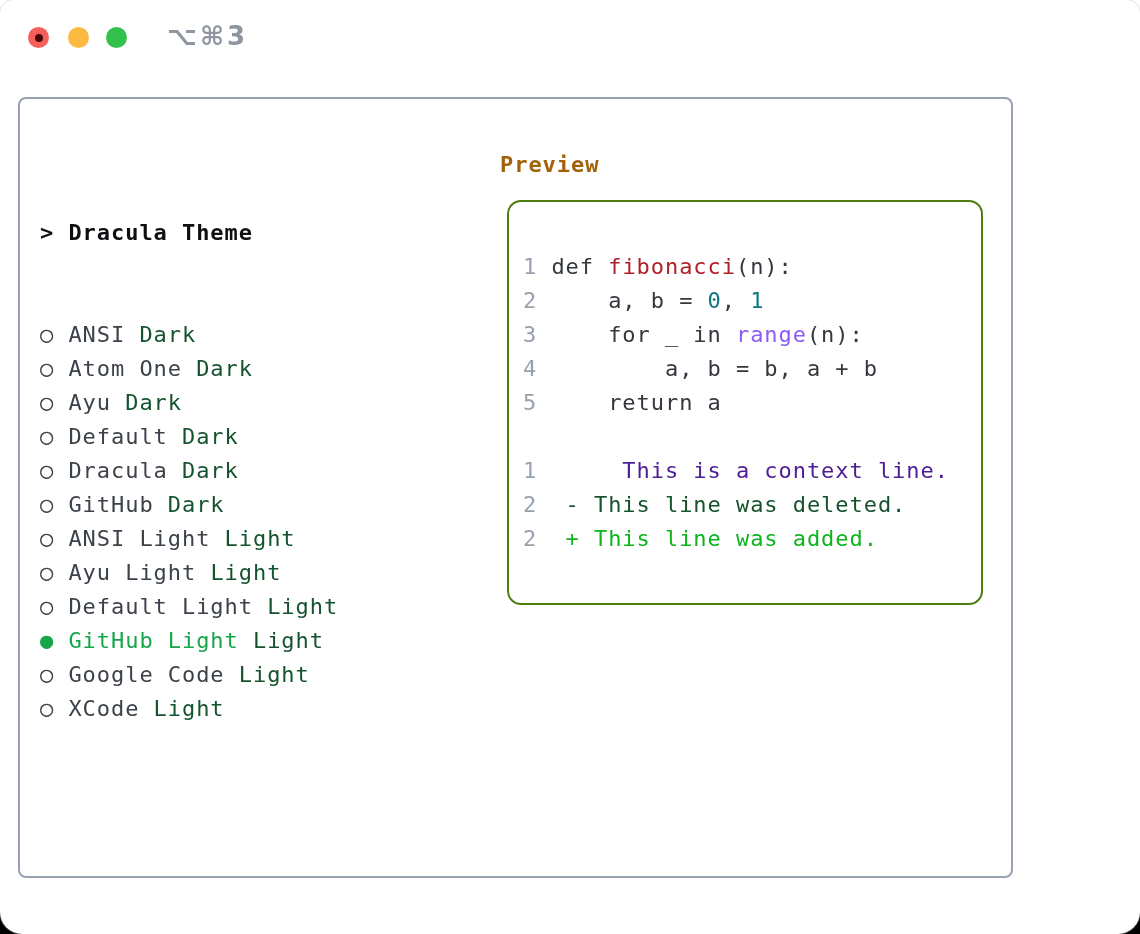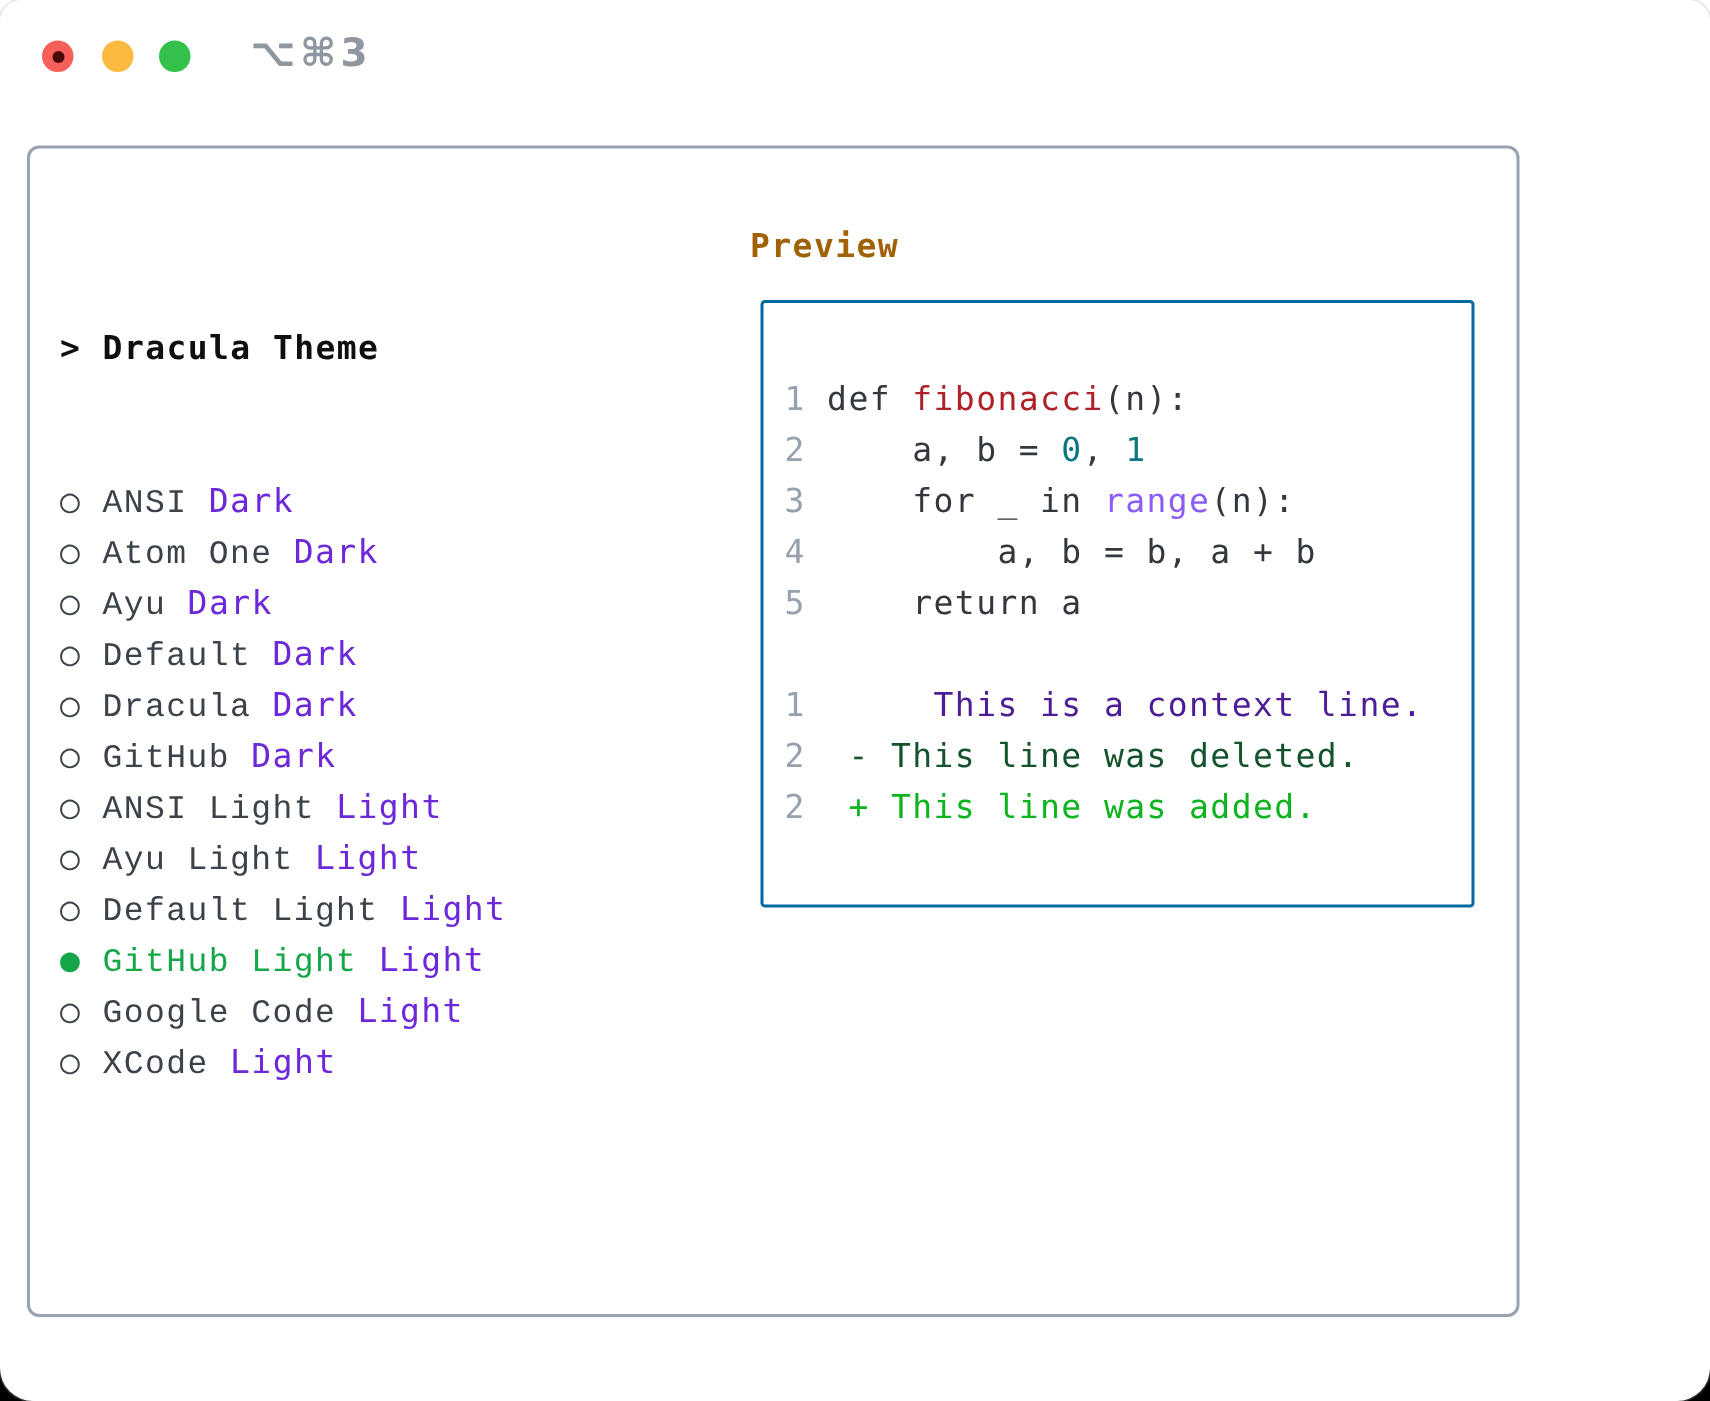--- a/index.html
+++ b/index.html
@@ -37,30 +37,30 @@
     border:2px solid #99a2b0; border-radius:8px; background:#fff;
   }
 
   .mono { font-family:"DejaVu Sans Mono", monospace; font-size:22px;
           line-height:34px; letter-spacing:0.95px; white-space:pre; }
 
   .left-col  { position:absolute; left:20px; top:49px; }
   .row { height:34px; }
   .row.indent2 { padding-left:28.4px; }
   .hdr { font-weight:bold; color:#0d0f12; }
-  .name   { color:#3c424a;font-family:Liberation Mono, monospace; }
+  .name   { color:#3c424a; }
   .bullet { color:#3c424a; }
-  .tag    { color:#6d28d9;text-align:center; }
+  .tag    { color:#14532d;text-align:center; }
   .sel .name, .sel .bullet { color:#15a649; }
 
   .right-hdr { position:absolute; left:480px; top:49px; font-weight:bold; color:#a16207; }
 
   .preview-box {
     position:absolute; left:487px; top:101px; width:476px; height:405px;
-    border:2px solid #0369a1; border-radius:3px; background:#fff;
+    border:2px solid #4d7c0f; border-radius:14px; background:#fff;
     padding:48px 0 0 14px; overflow:hidden;
   }
   .cl { height:34px; }
   .ln       { color:#97a1ae; }
   .t-code   { color:#33383f; }
   .t-function { color:#ae2128; }
   .t-number { color:#0d7680; }
   .t-call   { color:#8b5cf6; }
   .t-context{ color:#4c1d95; }
   .t-deleted{ color:#14532d; }

